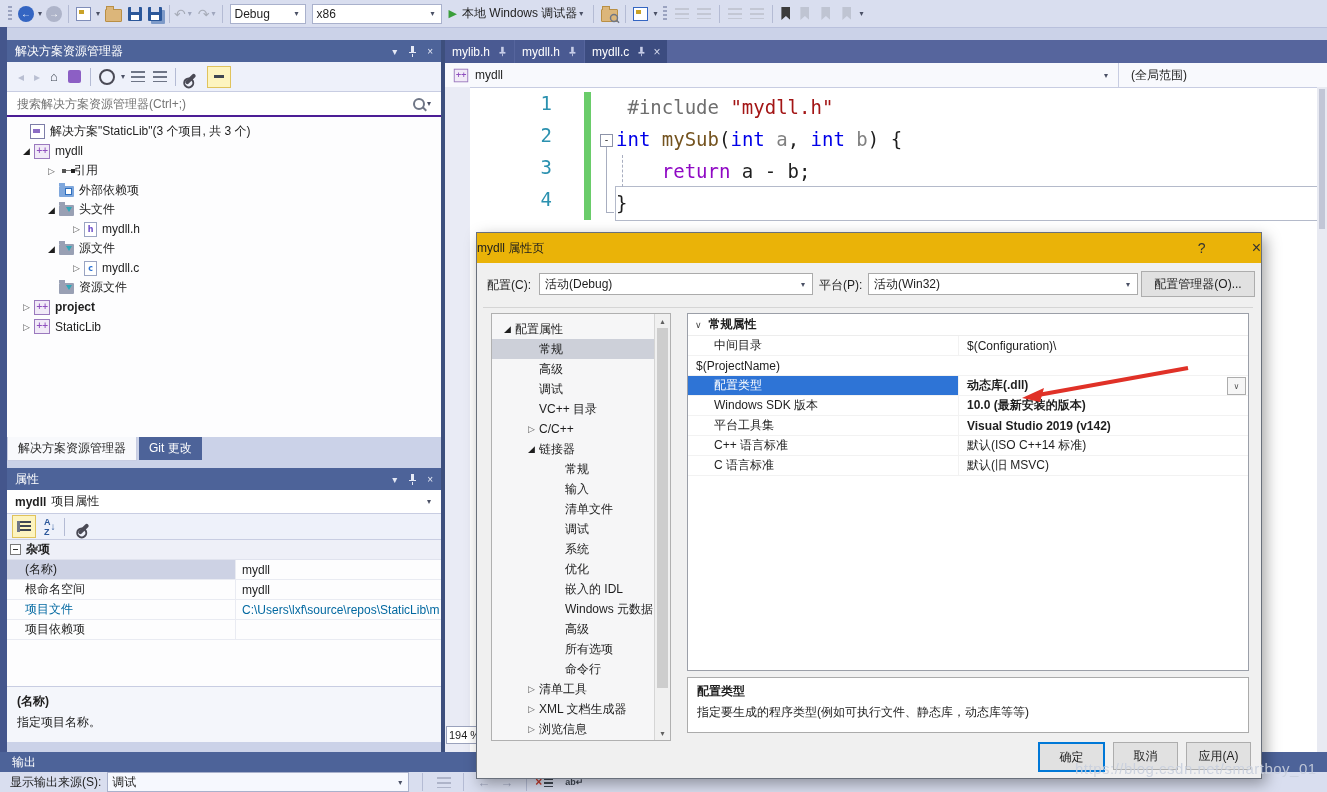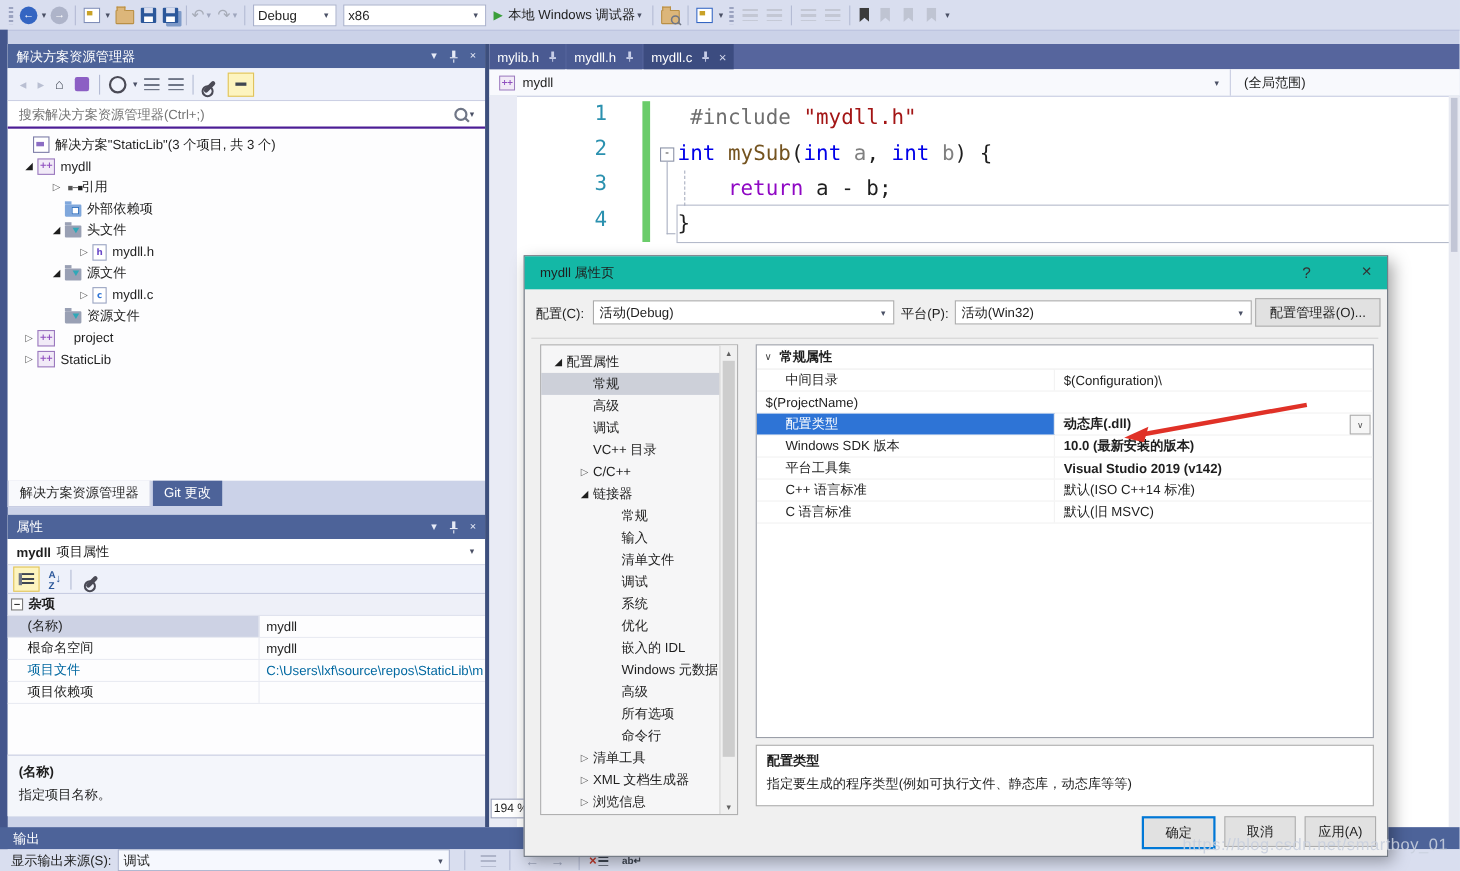--- a/index.html
+++ b/index.html
@@ -231,21 +231,21 @@
         <span>mydll.c</span>
       </div>
       <div class="trow" style="padding-left: 37px;">
         <span class="texp"></span>
         <span class="tico ti-fold"></span>
         <span>资源文件</span>
       </div>
       <div class="trow" style="padding-left: 12px;">
         <span class="texp">▷</span>
         <span class="tico ti-proj"></span>
-        <span style="font-weight: normal; margin-left: 12px;">project</span>
+        <span style="font-weight: bold;">project</span>
       </div>
       <div class="trow" style="padding-left: 12px;">
         <span class="texp">▷</span>
         <span class="tico ti-proj"></span>
         <span>StaticLib</span>
       </div>
     </div>
 </div>
 
 <div class="abs flex" style="left:7px;top:437px;width:434px;height:23px">
@@ -402,21 +402,21 @@
   <span class="tsep" style="margin:0 8px"></span>
   <span style="color:#9FA6BD;font-size:13px;margin:0 5px">←</span>
   <span style="color:#9FA6BD;font-size:13px;margin:0 5px">→</span>
   <span class="tsep" style="margin:0 8px"></span>
   <span style="color:#C23B2E;font-weight:bold;font-size:12px">×</span>
   <span style="width:9px;height:9px;background:repeating-linear-gradient(to bottom,#3F4652 0 2px,transparent 2px 4px);margin:0 8px 0 2px"></span>
   <span style="font:bold 9px 'Liberation Sans',sans-serif;color:#3F4652;margin-left:4px">ab↵</span>
 </div>
 
 <div id="dialog" class="abs">
-  <div class="flex" style="height:30px;background:#14b8a6;padding:0 14px">
+  <div class="flex" style="height:30px;background:#eab308;padding:0 0">
     <span>mydll 属性页</span>
     <span style="flex:1"></span>
     <span style="color:#333;font-size:14px;margin-right:46px">?</span>
     <span style="color:#333;font-size:16px">×</span>
   </div>
   <div class="abs" style="left:10px;top:44px">配置(C):</div>
   <div class="dcombo abs" style="left:62px;top:40px;width:262px">
     <span class="cv">活动(Debug)</span>
       <span class="car">▾</span>
   </div>

